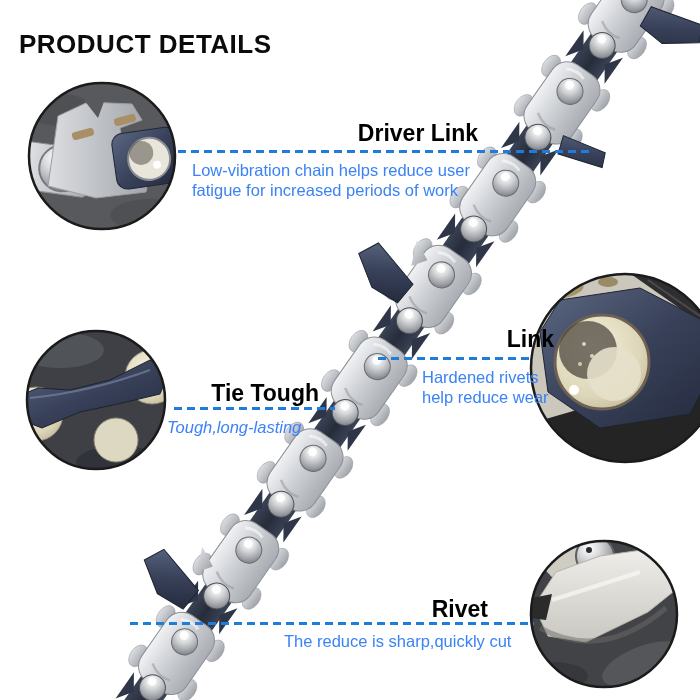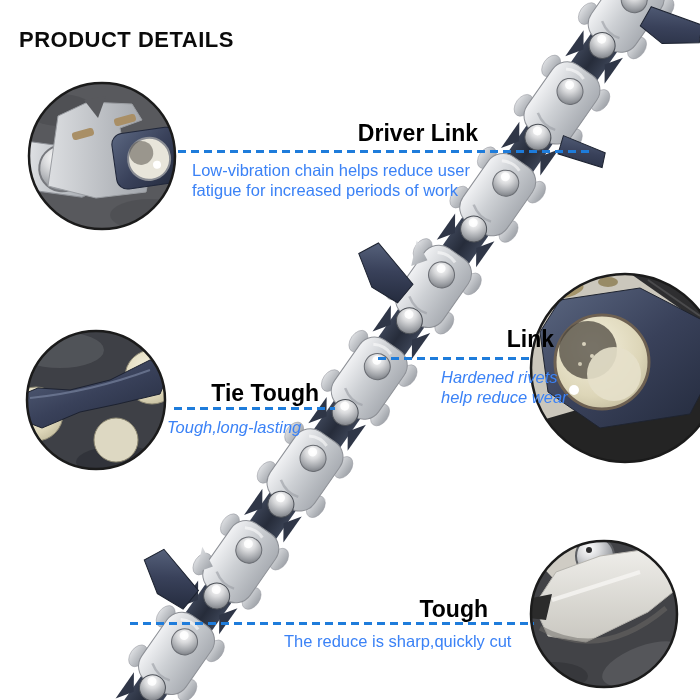--- a/index.html
+++ b/index.html
@@ -1,34 +1,34 @@
 <!DOCTYPE html>
 <html><head>
 <meta charset="utf-8">
 <style>
   html,body{margin:0;padding:0;background:#fff;}
   .stage{position:relative;width:700px;height:700px;background:#fff;overflow:hidden;
          font-family:"Liberation Sans", sans-serif;}
   .bgsvg{position:absolute;left:0;top:0;z-index:1;}
-  .page-title{position:absolute;left:19px;top:12px;z-index:3;font-size:22px;font-weight:800;
+  .page-title{position:absolute;left:19px;top:12px;z-index:3;font-size:26px;font-weight:800;
               letter-spacing:.5px;color:#0b0b0b;white-space:nowrap;}
   .callout-label{position:absolute;z-index:3;font-size:23px;font-weight:700;color:#000;
                  text-align:right;white-space:nowrap;}
   .leader{position:absolute;z-index:3;height:3px;
           background:repeating-linear-gradient(90deg,#1e7cdb 0 8px,transparent 8px 13px);}
   .desc{position:absolute;z-index:3;font-size:16.5px;line-height:20px;color:#3b82f6;
         white-space:pre-line;}
   
   .lbl-driver{left:178px;top:120px;width:300px;}
   .ln-driver{left:178px;top:150px;width:414px;}
   .ds-driver{left:192px;top:160px;width:300px;}
   
   .lbl-rivet{left:398px;top:326px;width:156px;}
   .ln-rivet{left:378px;top:357px;width:156px;}
-  .ds-rivet{left:441px;top:367px;width:170px;font-style:italic;}
+  .ds-rivet{left:422px;top:367px;width:170px;}
   
   .lbl-tie{left:158px;top:380px;width:161px;}
   .ln-tie{left:174px;top:407px;width:161px;}
   .ds-tie{left:167px;top:417px;width:200px;font-style:italic;}
   
   .lbl-cutter{left:288px;top:596px;width:200px;}
   .ln-cutter{left:130px;top:622px;width:404px;}
   .ds-cutter{left:284px;top:631px;width:260px;}
 </style>
 </head>
@@ -209,17 +209,17 @@
 
   <div class="callout-label lbl-rivet">Link</div>
   <div class="leader ln-rivet"></div>
   <div class="desc ds-rivet">Hardened rivets
 help reduce wear</div>
 
   <div class="callout-label lbl-tie">Tie Tough</div>
   <div class="leader ln-tie"></div>
   <div class="desc ds-tie">Tough,long-lasting</div>
 
-  <div class="callout-label lbl-cutter">Tough</div>
+  <div class="callout-label lbl-cutter">Rivet</div>
   <div class="leader ln-cutter"></div>
   <div class="desc ds-cutter">The reduce is sharp,quickly cut</div>
 
 </div>
 
 </body></html>

